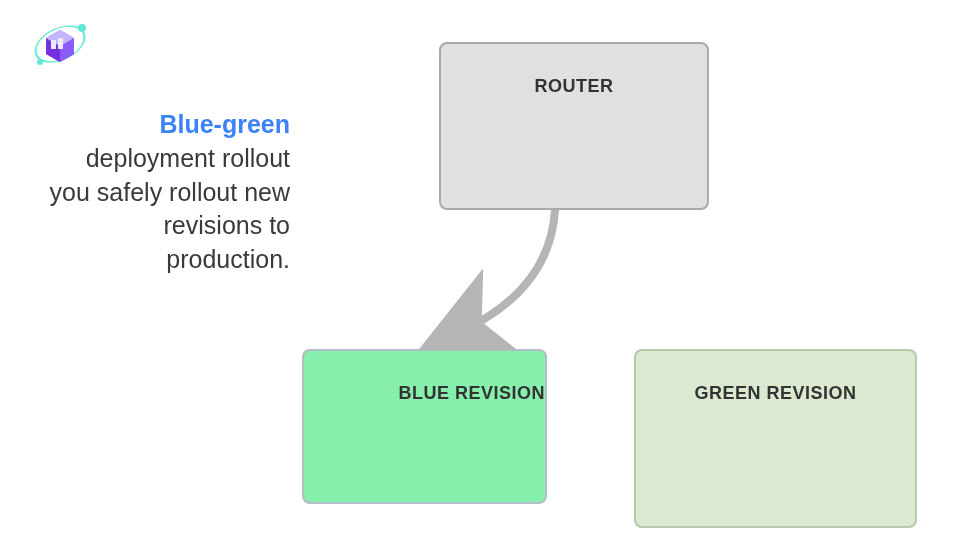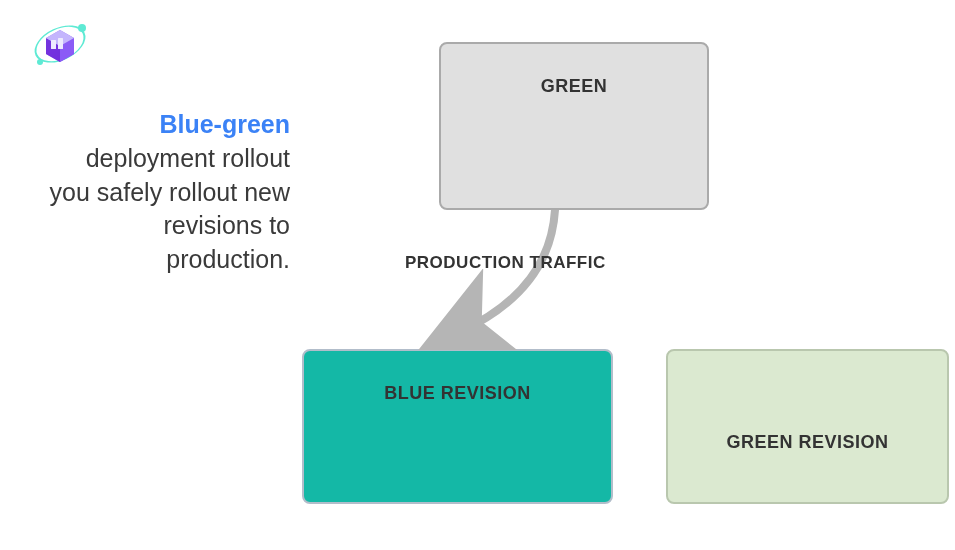--- a/index.html
+++ b/index.html
@@ -33,26 +33,26 @@
     display: flex;
     align-items: flex-start;
     justify-content: center;
     padding-top: 32px;
   }
   .router {
     top: 42px; left: 439px; width: 270px; height: 168px;
     background: #e0e0e0; border-color: #aaaaaa;
   }
   .blue {
-    top: 349px; left: 302px; width: 311px; height: 155px;
-    background: #14b8a6; border-color: #b2bdca;
+    top: 349px; left: 302px; width: 245px; height: 155px;
+    background: #86efac; border-color: #b2bdca; justify-content: flex-end;
   }
   .green {
-    top: 349px; left: 666px; width: 283px; height: 155px;
-    background: #dbe9d0; border-color: #b9c7ae; align-items: center;
+    top: 349px; left: 634px; width: 283px; height: 179px;
+    background: #dbe9d0; border-color: #b9c7ae;
   }
   
   .arrow {
     position: absolute;
     top: 210px; left: 400px; width: 200px; height: 140px;
     pointer-events: none;
   }
   .traffic-label {
     position: absolute;
     top: 253px; left: 405px;
@@ -87,35 +87,34 @@
         <rect x="-2" y="-6" width="5" height="11" fill="#ede9fe" rx="0.5"></rect>
       </g>
     </svg>
   </div>
 
   <div class="desc">
     <span class="bold">Blue-green</span><span> deployment rollout you safely rollout new revisions to production.</span>
   </div>
 
   <div class="box router">
-    <span>GREEN</span>
+    <span>ROUTER</span>
   </div>
 
   <div class="box blue">
     <span>BLUE REVISION</span>
   </div>
 
   <div class="box green">
     <span>GREEN REVISION</span>
   </div>
 
   <svg class="arrow" viewBox="0 0 200 140">
     <defs>
       <marker id="ah" markerWidth="12" markerHeight="12" refX="6" refY="6" orient="auto">
         <path d="M0,0 L12,6 L0,12 L3,6 Z" fill="#b5b5b5"></path>
       </marker>
     </defs>
     <path d="M155,0 Q150,80 60,122" stroke="#b5b5b5" stroke-width="8" fill="none" marker-end="url(#ah)" stroke-linecap="round"></path>
   </svg>
 
-  <div class="traffic-label">PRODUCTION TRAFFIC</div>
 
 </div>
 
 </body></html>

